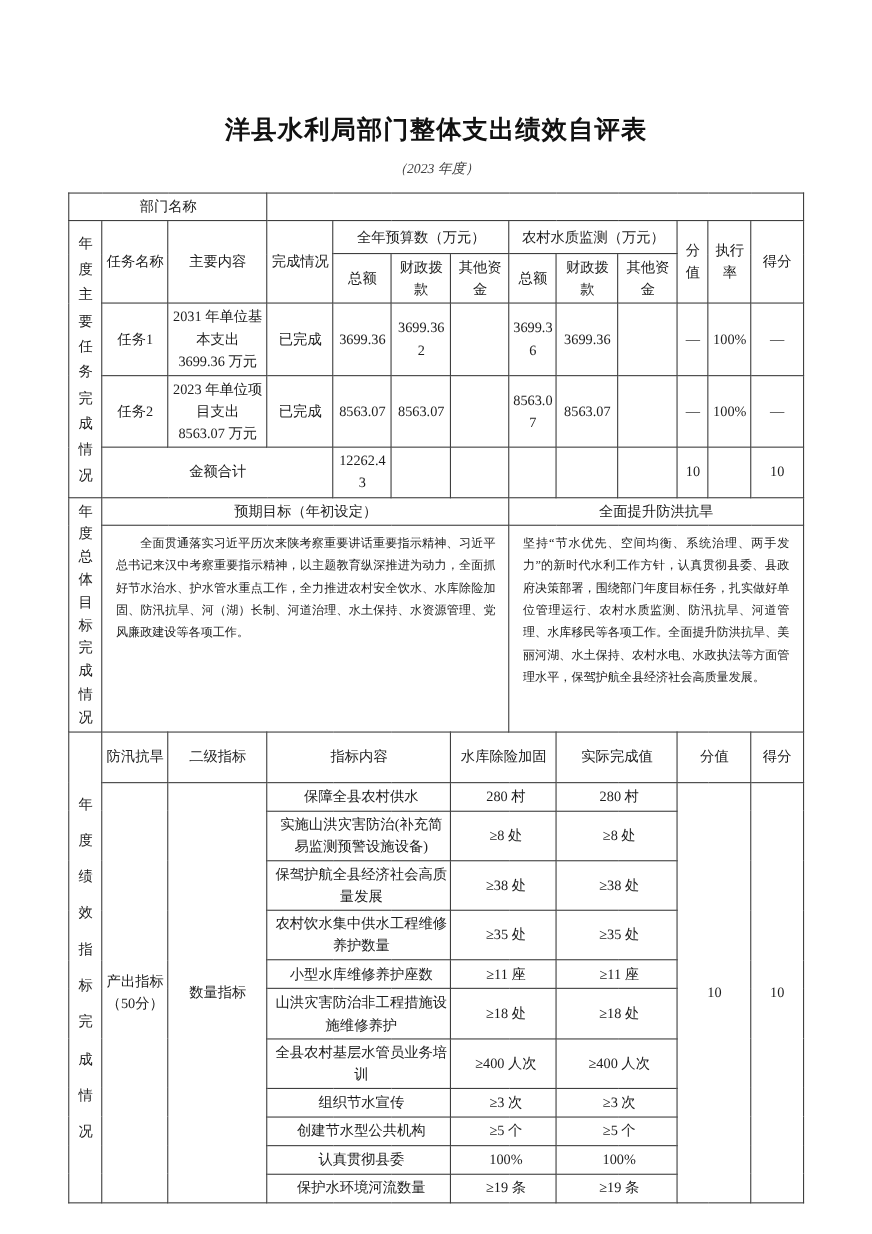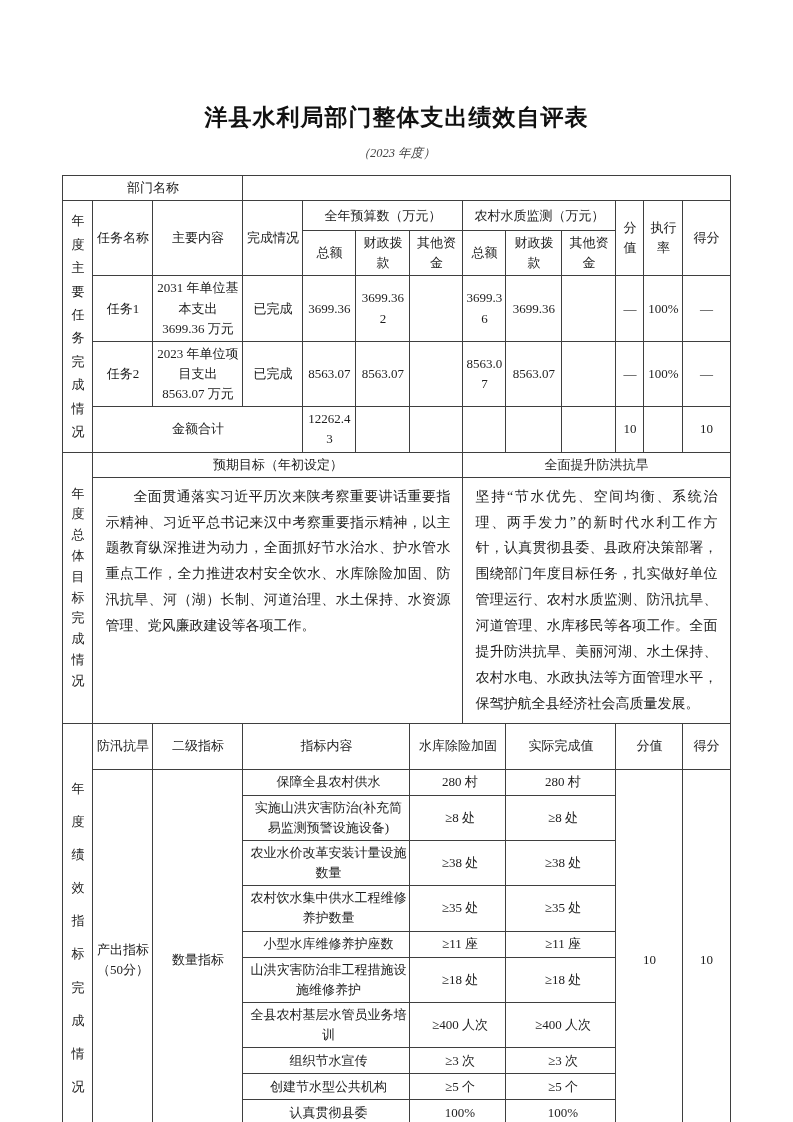--- a/index.html
+++ b/index.html
@@ -26,21 +26,21 @@
     color:#1c1c1c;
   }
   td.num{word-break:break-all;}
   td.vlabel{
     word-break:break-all;padding:2px 8px;
   }
   td.vl1{line-height:1.8;}
   td.vl2{line-height:1.6;}
   td.vl3{line-height:2.55;}
   td.goal-cell{vertical-align:top;text-align:justify;padding:6px 12px 6px 12px;}
-  td.goal-cell p{margin:0;line-height:1.85;font-size:14px;}
+  td.goal-cell p{margin:0;line-height:1.85;font-size:11px;}
   p.indent{text-indent:2em;}
   td.left{text-align:center;padding-left:7px;}
   tr.h22 td{height:20px;}
   tr.h30{height:30px;}
   tr.h34{height:34px;}
   tr.h64{height:64px;}
   tr.h42{height:42px;}
   tr.h24{height:24px;}
   tr.h185{height:185px;}
   tr.h46{height:46px;}
@@ -177,21 +177,21 @@
         <td rowspan="11">10</td>
       </tr>
 
       <tr class="h44">
         <td colspan="3" class="left">实施山洪灾害防治(补充简易监测预警设施设备)</td>
         <td colspan="2" class="left">≥8 处</td>
         <td colspan="2" class="left">≥8 处</td>
       </tr>
 
       <tr class="h44">
-        <td colspan="3" class="left">农业水价改革安装计量设施数量</td>
+        <td colspan="3" class="left">保驾护航全县经济社会高质量发展</td>
         <td colspan="2" class="left">≥38 处</td>
         <td colspan="2" class="left">≥38 处</td>
       </tr>
 
       <tr class="h44">
         <td colspan="3" class="left">农村饮水集中供水工程维修养护数量</td>
         <td colspan="2" class="left">≥35 处</td>
         <td colspan="2" class="left">≥35 处</td>
       </tr>
 

